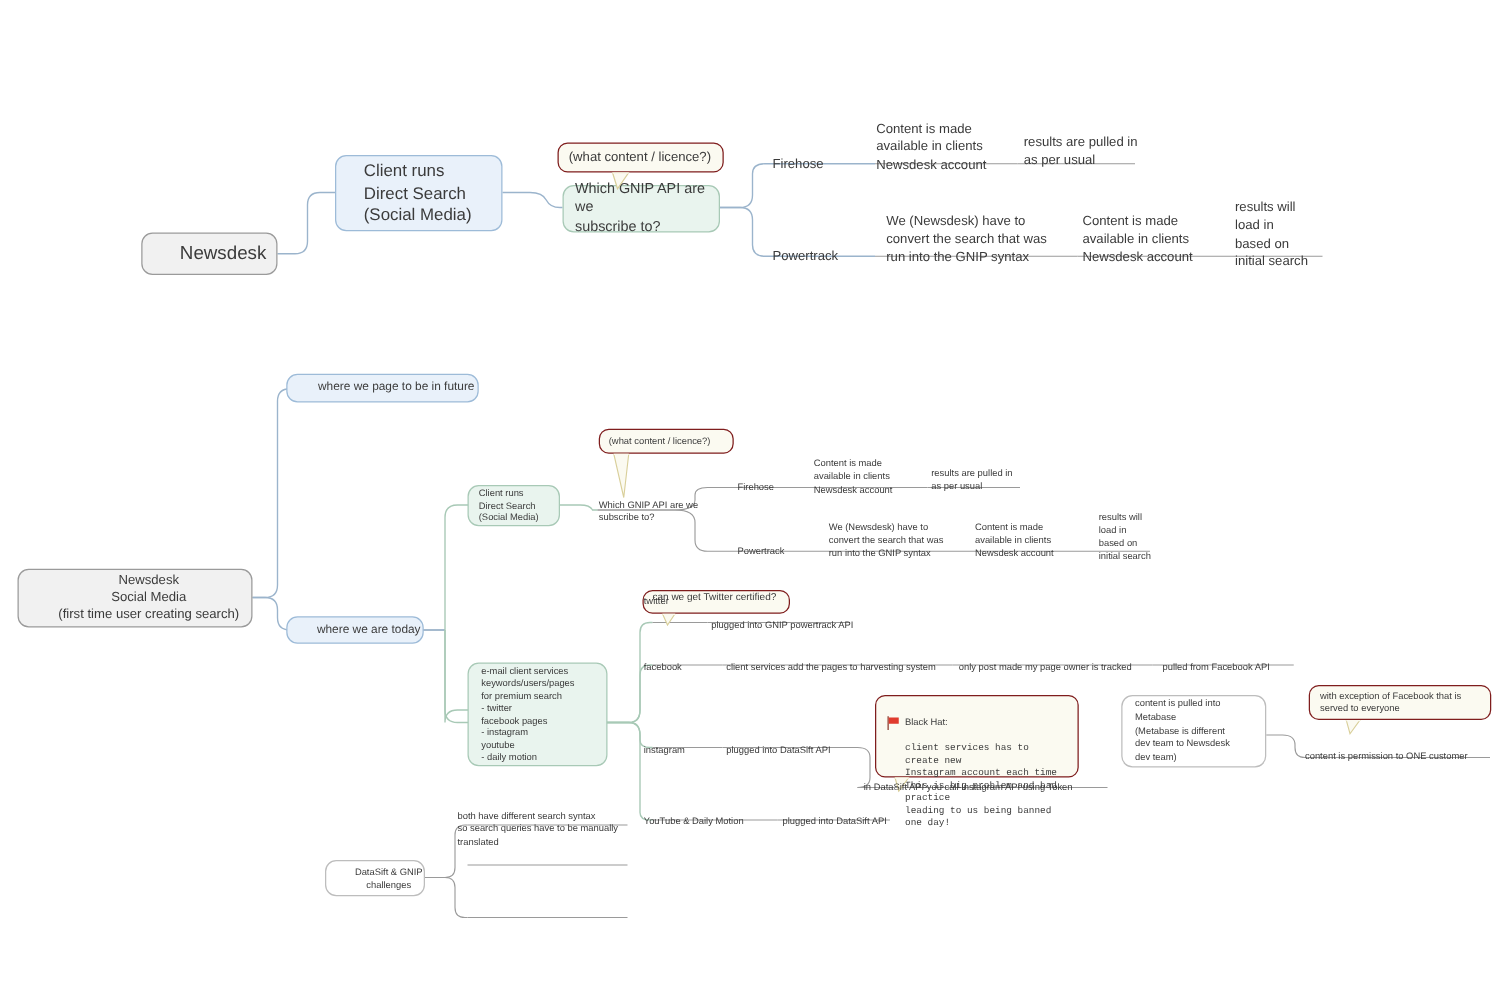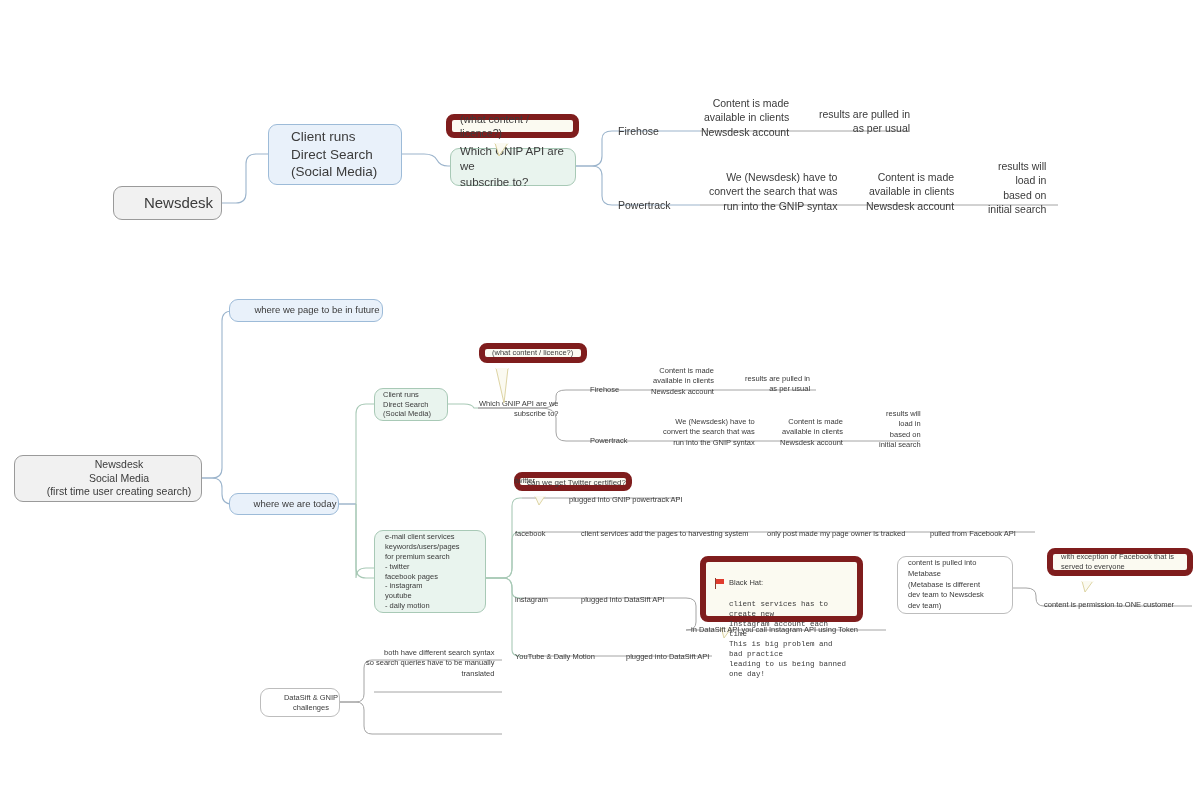--- a/index.html
+++ b/index.html
@@ -31,33 +31,32 @@
   .node.gray{ background:#f1f1f1; border-color:#9a9a9a; }
   .node.blue{ background:#e9f1fa; border-color:#9dbbd8; }
   .node.green{ background:#e9f4ee; border-color:#a8c9b6; }
   .node.white{ background:#ffffff; border-color:#bdbdbd; }
 
   
   .callout{
     position:absolute;
     box-sizing:border-box;
     border-radius:8px;
-    border:6px solid #7f1d1d;
+    border:1px solid #7f1d1d;
     background:#fbfaf1;
     line-height:1.34;
     white-space:pre-line;
   }
 
   
   .lbl{
     position:absolute;
     white-space:pre-line;
     line-height:1.38;
     color:#3a3a3a;
-    text-align:right;
   }
 
   .flag{
     display:inline-block;
     width:11px;height:11px;
     position:relative;
     vertical-align:-1px;
     margin-right:4px;
   }
   .flag i{

